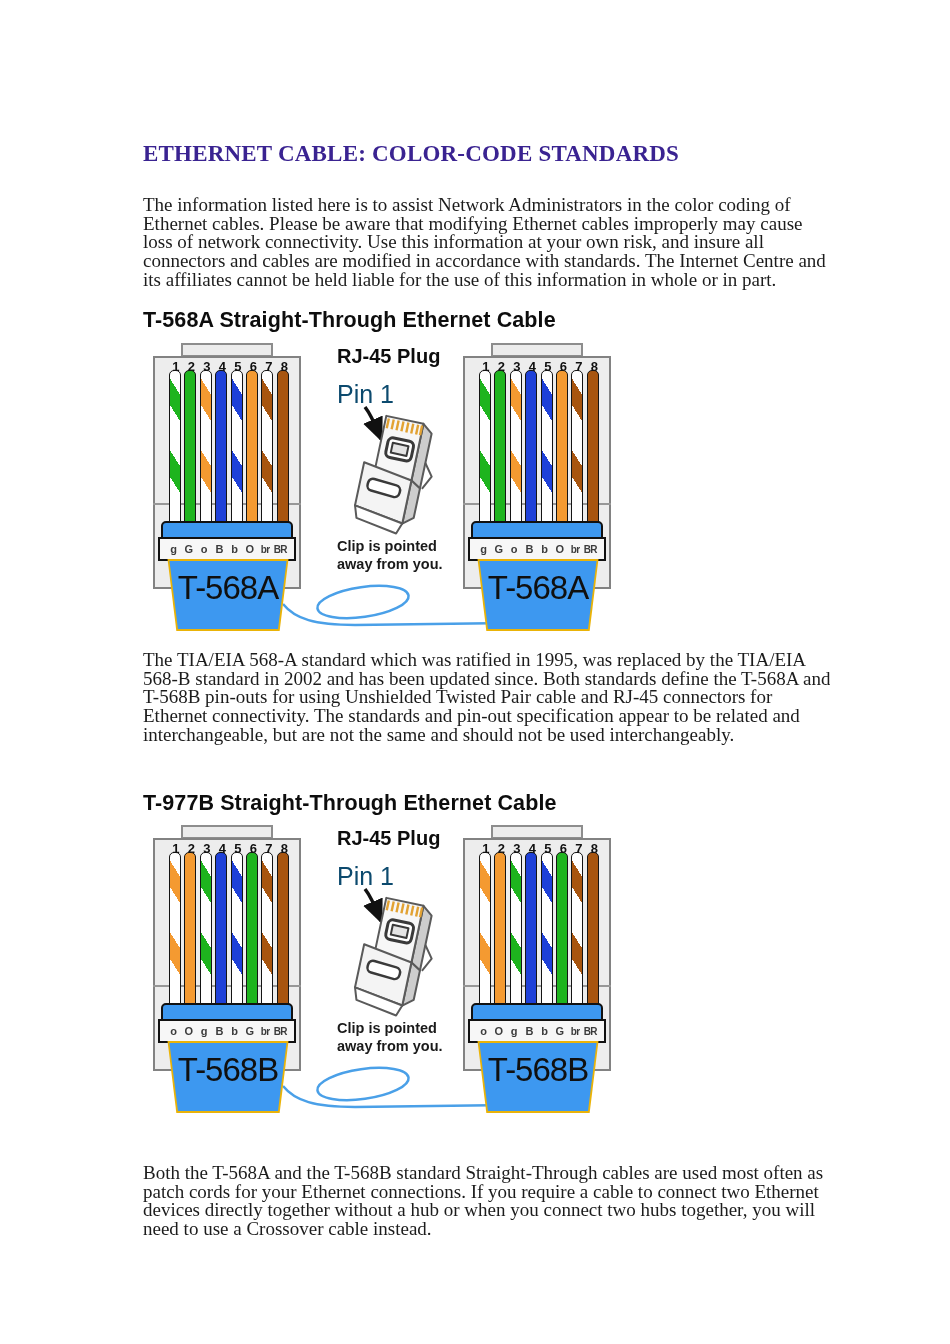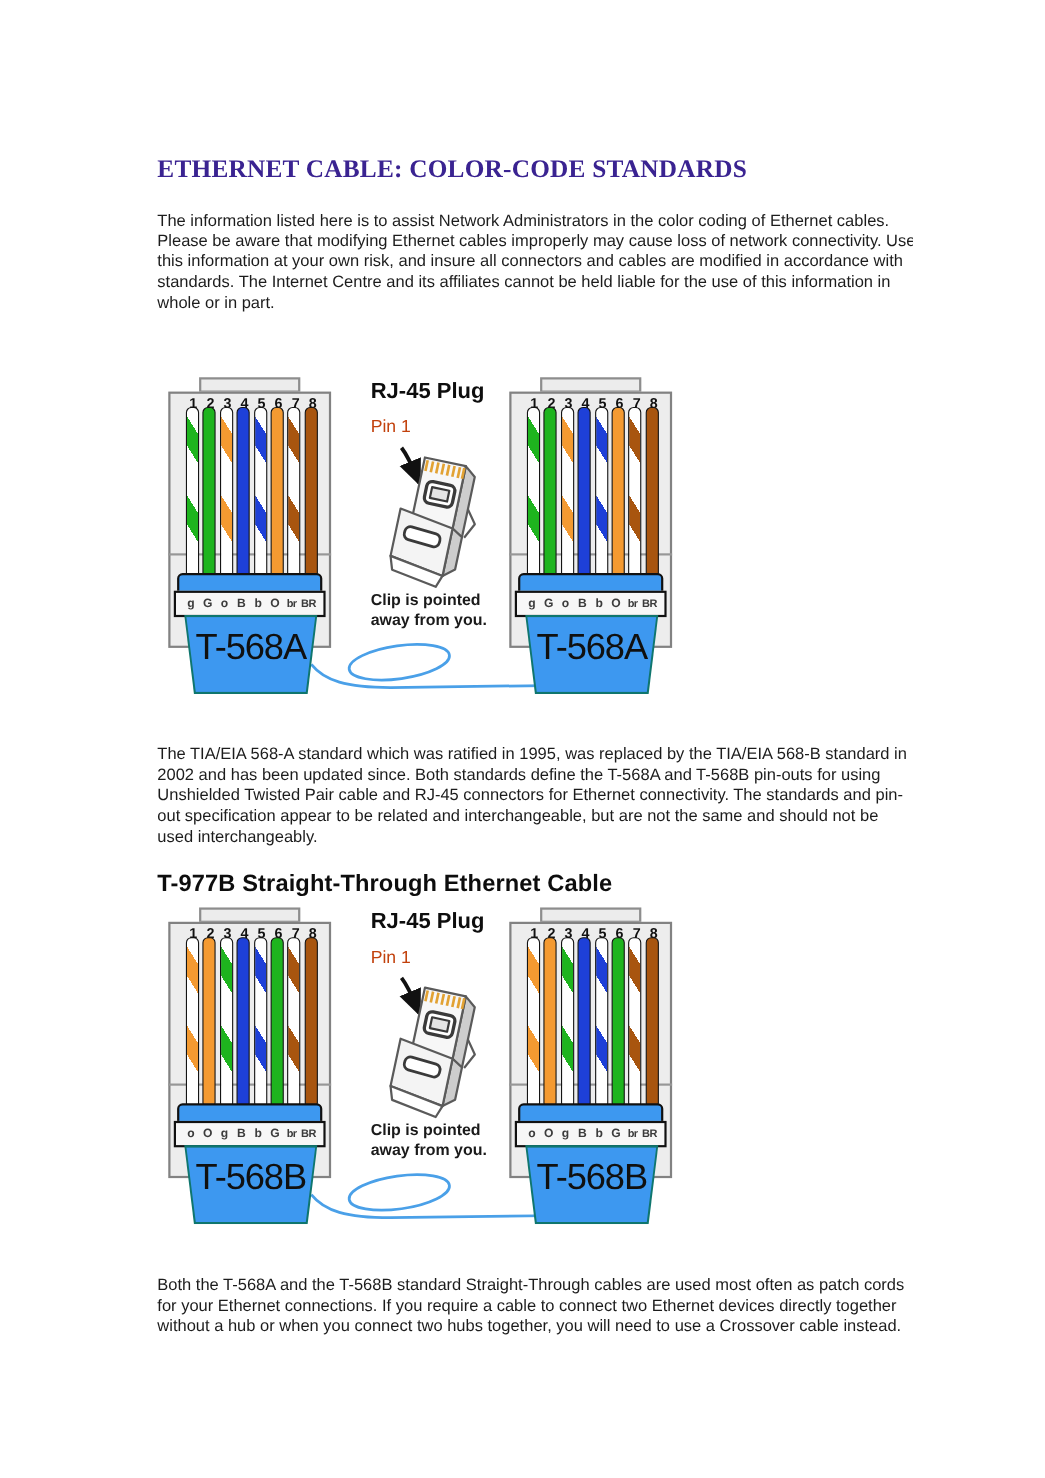--- a/index.html
+++ b/index.html
@@ -2,22 +2,22 @@
 <html style="--title: #3a2391; --green: #1eb41e; --orange: #f49a31; --blue: #1e40d8; --brown: #a8550f; --boot-blue: #3d98f0; --cable-blue: #4aa0e8; --connector-gray: #ededed; --pin-gold: #e2a233;"><head>
 <meta charset="utf-8">
 <style>
   html,body{margin:0;padding:0;background:#fff;}
   .page{position:relative;width:830px;height:1344px;background:#ffffff;overflow:hidden;
         font-family:"Liberation Sans",sans-serif;color:#1c1c1c;margin-top:16px;}
 
   
   .doc-title{position:absolute;left:143px;top:110px;font-family:"Liberation Serif",serif;
              font-weight:bold;font-size:23px;letter-spacing:.2px;color:var(--title,#3a2391);}
-  .para{position:absolute;left:143px;width:690px;font-size:15px;line-height:18.7px;color:#1c1c1c;}
-  .p1{top:161px;} .p2{top:646px;} .p3{top:1129px;}
+  .para{position:absolute;left:143px;width:690px;font-size:19px;line-height:18.7px;color:#1c1c1c;font-family:Liberation Serif, serif;}
+  .p1{top:161px;} .p2{top:616px;} .p3{top:1129px;}
   .sec-heading{position:absolute;left:143px;font-weight:bold;font-size:21.5px;color:#0d0d0d;letter-spacing:.1px;}
   .h2a{top:274px;} .h2b{top:757px;}
   .source{position:absolute;left:0;top:1297px;width:100%;text-align:center;font-size:29px;
           color:#ffffff;letter-spacing:.5px;
           text-shadow:0 0 1px #c9c9c9, 3px 3px 3px rgba(60,60,60,.85);}
 
   
   .diagram{position:absolute;left:0;width:950px;height:300px;}
   .dgA{top:327px;} .dgB{top:809px;}
 
@@ -36,44 +36,45 @@
   .pin-num{flex:1;text-align:center;font-weight:bold;font-size:13px;color:#111;line-height:15px;}
   .wires{position:absolute;left:0;top:0;width:148px;height:292px;}
   .wire{position:absolute;top:27px;width:12px;height:153px;box-sizing:border-box;
         border:1.5px solid #141414;border-radius:5px 5px 2px 2px;}
   .boot-bar{position:absolute;left:8px;top:178px;width:132px;height:22px;background:var(--boot-blue,#3d98f0);
             border:2px solid #111;border-radius:5px;box-sizing:border-box;}
   .strip{position:absolute;left:5px;top:194px;width:138px;height:24px;background:#f7f7f7;
          border:2px solid #111;box-sizing:border-box;display:flex;align-items:center;padding:0 6px;}
   .pin-label{flex:1;text-align:center;font-weight:bold;font-size:11px;color:#3c3c3c;}
   .pin-label.two{font-size:10px;letter-spacing:-.5px;}
-  .boot{position:absolute;left:12px;top:216px;width:126px;height:72px;background:#0f766e;
+  .boot{position:absolute;left:12px;top:216px;width:126px;height:72px;background:#eab308;
         clip-path:polygon(2% 0,98% 0,91% 100%,9% 100%);}
   .boot-in{position:absolute;left:2px;top:2px;right:2px;bottom:2px;background:var(--boot-blue,#3d98f0);
         clip-path:polygon(2% 0,98% 0,91% 100%,9% 100%);}
   .boot-label{position:absolute;left:0;top:10px;width:100%;text-align:center;font-size:33px;
         letter-spacing:-1px;color:#101010;}
 
   
   .rj-title{position:absolute;left:337px;top:2px;font-weight:bold;font-size:20px;color:#0d0d0d;}
-  .pin1{position:absolute;left:337px;top:37px;font-size:16px;color:#c2410c;}
+  .pin1{position:absolute;left:337px;top:37px;font-size:25px;color:#0c4a6e;}
   .arrow{position:absolute;left:355px;top:60px;width:46px;height:46px;overflow:visible;}
   .plugsvg{position:absolute;left:340px;top:68px;width:112px;height:128px;overflow:visible;}
   .clip-caption{position:absolute;left:337px;top:195px;font-weight:bold;font-size:14.5px;
         line-height:17.5px;color:#1a1a1a;}
 </style>
 </head>
 <body>
 
 <div class="page">
 
   <h1 class="doc-title">ETHERNET CABLE: COLOR-CODE STANDARDS</h1>
 
   <p class="para p1">The information listed here is to assist Network Administrators in the color coding of Ethernet cables. Please be aware that modifying Ethernet cables improperly may cause loss of network connectivity. Use this information at your own risk, and insure all connectors and cables are modified in accordance with standards. The Internet Centre and its affiliates cannot be held liable for the use of this information in whole or in part.</p>
 
+  <h2 class="sec-heading h2a">T-568A Straight-Through Ethernet Cable</h2>
 
   <div class="diagram dgA">
 
     <svg class="cable" viewBox="0 0 480 62">
       <path d="M143,23 C155,38 175,44 215,44 L372,42" fill="none" stroke="var(--cable-blue,#4aa0e8)" stroke-width="2.5"></path>
       <ellipse cx="223" cy="21" rx="46" ry="15" transform="rotate(-8 223 21)" fill="none" stroke="var(--cable-blue,#4aa0e8)" stroke-width="2.5"></ellipse>
     </svg>
 
     <div class="connector conn-left">
       <div class="tab"></div>

